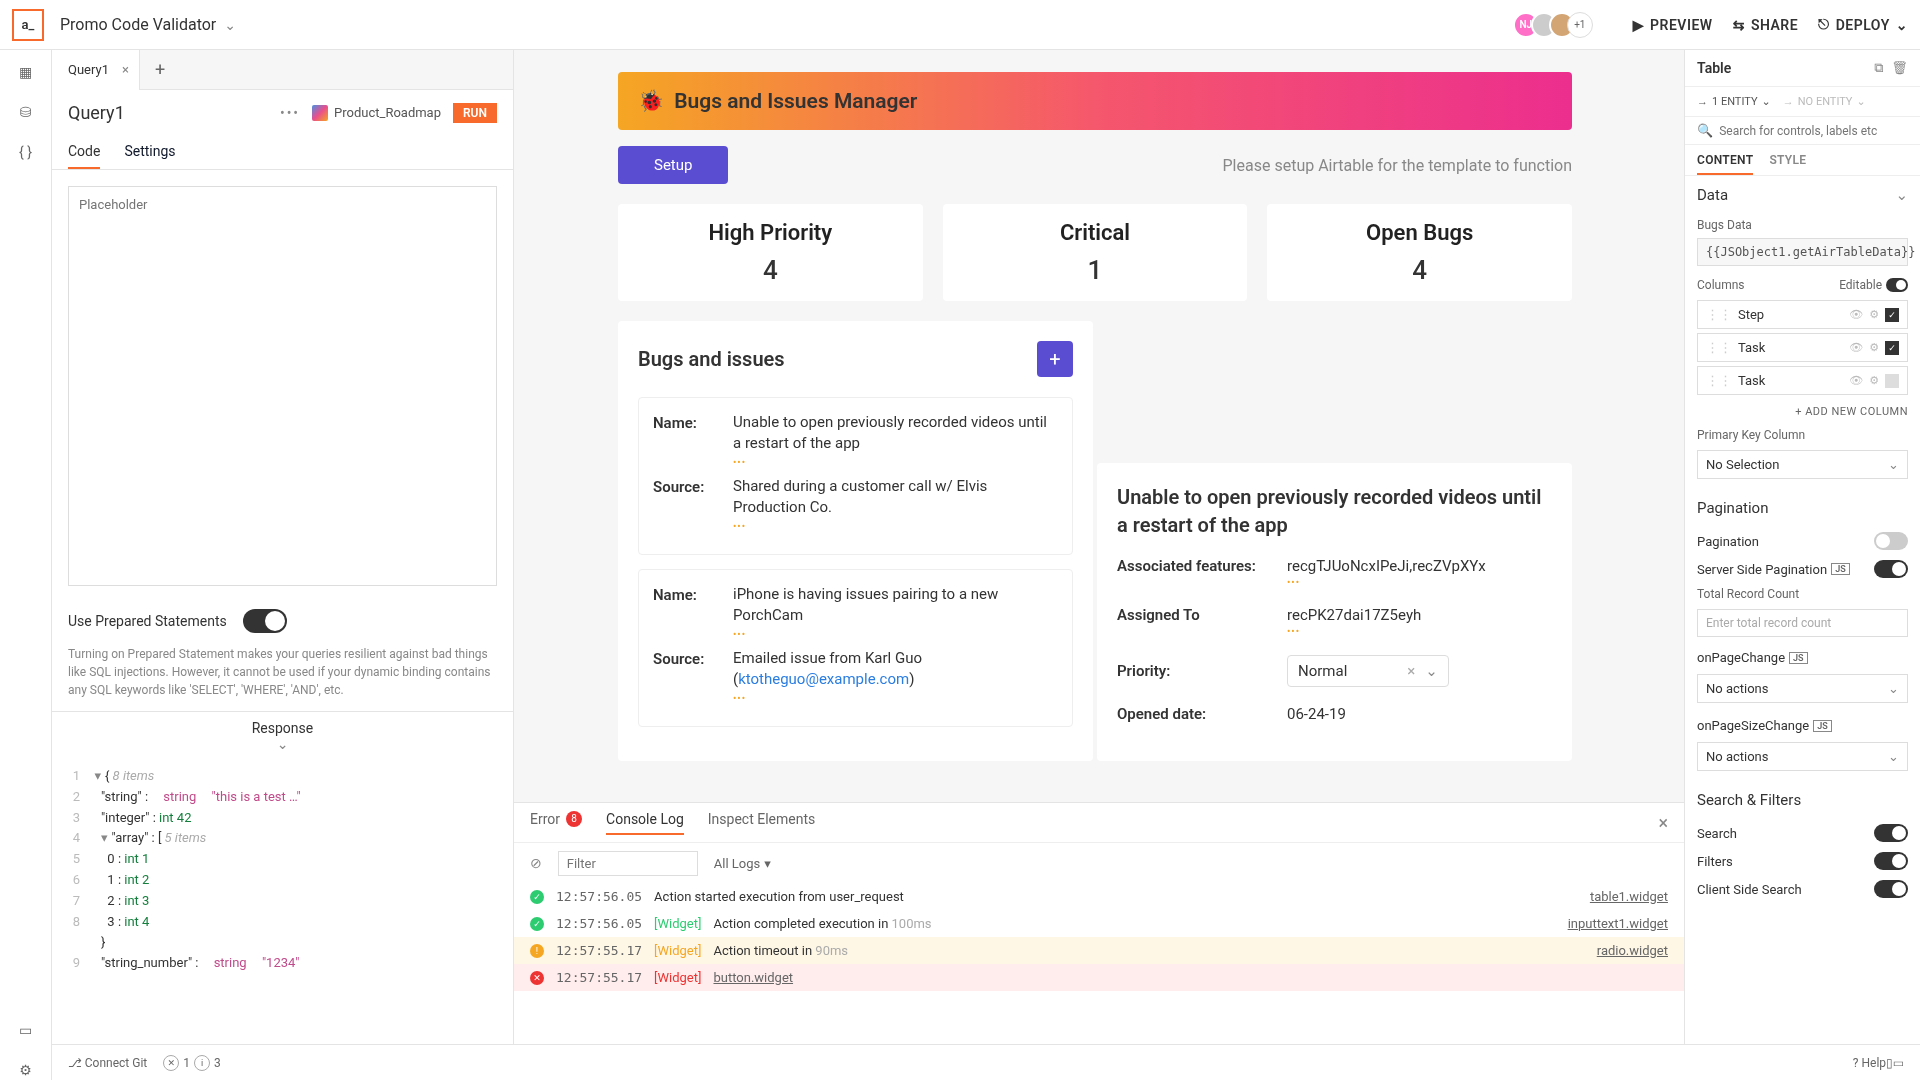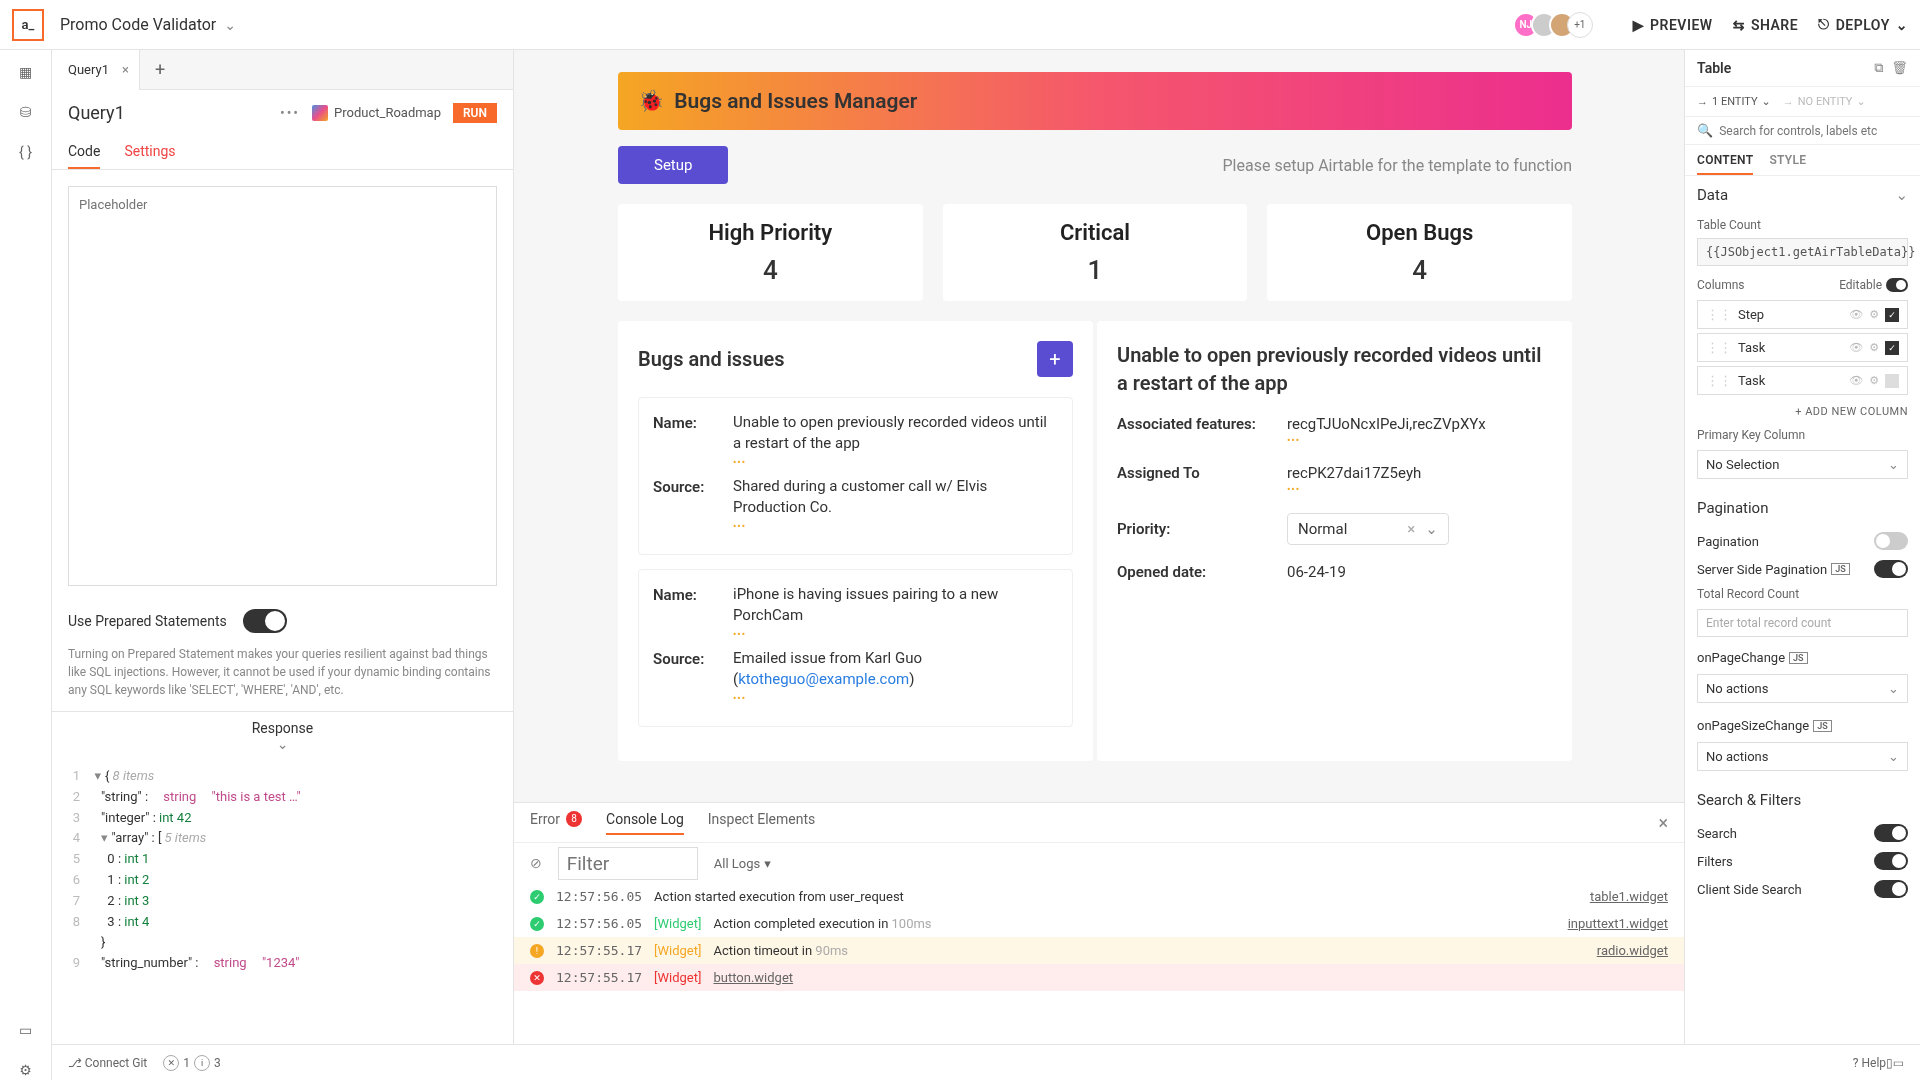--- a/index.html
+++ b/index.html
@@ -34,21 +34,21 @@
 .tab-add { width: 40px; height: 40px; display: flex; align-items: center; justify-content: center; color: #666; cursor: pointer; font-size: 18px; }
 
 .query-header { padding: 12px 16px; display: flex; align-items: center; gap: 12px; }
 .query-title { font-size: 18px; font-weight: 400; flex: 1; }
 .dots { color: #888; cursor: pointer; letter-spacing: 2px; }
 .ds-chip { display: flex; align-items: center; gap: 6px; font-size: 13px; color: #555; }
 .ds-icon { width: 16px; height: 16px; background: linear-gradient(135deg,#4a90e2,#e94f8a,#f5a623); border-radius:2px;}
 .run-btn { background: #f86a2b; color: #fff; padding: 3px 10px; font-size: 12px; font-weight: 600; cursor: pointer; }
 
 .subtabs { display: flex; gap: 24px; padding: 0 16px; border-bottom: 1px solid #e4e4e4; }
-.subtab { padding: 8px 0; font-size: 14px; color: #ef4444; cursor: pointer; }
+.subtab { padding: 8px 0; font-size: 14px; color: #0f172a; cursor: pointer; }
 .subtab.active { color: #333; border-bottom: 2px solid #f86a2b; }
 
 .editor-wrap { padding: 16px; }
 .editor { width: 100%; height: 400px; border: 1px solid #ddd; padding: 10px; font-size: 13px; color: #999; resize: none; outline: none; }
 
 .toggle-row { padding: 4px 16px 12px; display: flex; align-items: center; gap: 16px; }
 .toggle { width: 44px; height: 24px; background: #333; border-radius: 12px; position: relative; cursor: pointer; }
 .toggle::after { content: ''; position: absolute; width: 20px; height: 20px; background: #fff; border-radius: 50%; top: 2px; right: 2px; }
 .help-text { padding: 0 16px 12px; font-size: 12px; color: #888; line-height: 1.5; }
 
@@ -71,21 +71,21 @@
 .banner { height: 58px; background: linear-gradient(90deg, #f5a623, #f5576c, #ec2e8e); border-radius: 4px; display: flex; align-items: center; padding: 0 20px; color: #333; font-size: 21px; font-weight: 600; gap: 10px; }
 .setup-row { margin-top: 16px; display: flex; align-items: center; }
 .setup-btn { background: #5b4dd1; color: #fff; padding: 10px 36px; border-radius: 4px; cursor: pointer; font-size:15px;}
 .setup-help { margin-left: auto; color: #888; font-size: 16px; }
 
 .stats-row { margin-top: 20px; display: flex; gap: 20px; }
 .stat-card { flex: 1; background: #fff; border-radius: 4px; padding: 16px; text-align: center; }
 .stat-label { font-size: 22px; font-weight: 600; color: #222; }
 .stat-value { font-size: 26px; font-weight: 500; margin-top: 10px; color: #333; }
 
-.content-row { margin-top: 20px; display: flex; gap: 4px; }
+.content-row { margin-top: 20px; display: flex; gap: 4px; align-items: flex-end; }
 .issues-card { flex: 1; background: #fff; border-radius: 4px; padding: 20px; }
 .issues-hdr { display: flex; align-items: center; margin-bottom: 20px; }
 .issues-title { font-size: 20px; font-weight: 600; }
 .add-btn { margin-left: auto; width: 36px; height: 36px; background: #5b4dd1; border-radius: 4px; color: #fff; display:flex; align-items:center; justify-content:center; font-size:20px; cursor:pointer; }
 .issue-item { border: 1px solid #eee; border-radius: 4px; padding: 14px; margin-bottom: 14px; }
 .field-row { display: flex; margin-bottom: 6px; }
 .field-label { width: 80px; font-weight: 600; color: #333; font-size:15px; padding-top:2px;}
 .field-val { flex: 1; font-size: 15px; color: #333; line-height:1.4;}
 .load-dots { color: #f5a623; font-size: 10px; letter-spacing: 1px; margin-top:2px;}
 
@@ -103,21 +103,21 @@
 
 
 .console { position: absolute; left: 0; right: 0; bottom: 0; height: 242px; background: #fff; border-top: 1px solid #e4e4e4; display:flex; flex-direction:column;}
 .console-tabs { height: 40px; display: flex; align-items: center; padding: 0 16px; gap: 24px; border-bottom:1px solid #eee;}
 .ctab { font-size: 14px; color: #666; cursor: pointer; padding-bottom:6px; border-bottom:2px solid transparent; display:flex;align-items:center;gap:6px;}
 .ctab.active { color: #333; border-bottom-color: #f86a2b; }
 .err-badge { background: #e33; color: #fff; border-radius: 50%; width: 16px; height: 16px; font-size: 10px; display:inline-flex;align-items:center;justify-content:center;}
 .console-close { margin-left: auto; color: #888; cursor: pointer; font-size: 18px; }
 .console-filter { height: 40px; display: flex; align-items: center; padding: 0 16px; gap: 16px; }
 .clear-btn { color: #888; cursor: pointer; }
-.filter-input { border: 1px solid #ddd; padding: 4px 8px; width: 140px; font-size: 19px; outline:none;}
+.filter-input { border: 1px solid #ddd; padding: 4px 8px; width: 140px; font-size: 13px; outline:none;}
 .log-select { font-size: 13px; color: #666; cursor: pointer; display:flex;align-items:center;gap:4px;}
 .log-rows { flex:1; overflow:auto; }
 .log-row { display: flex; align-items: center; padding: 6px 16px; font-size: 13px; gap: 12px; }
 .log-row.warn { background: #fff7e6; }
 .log-row.err { background: #ffecec; }
 .log-icon { width: 14px; height: 14px; border-radius: 50%; display:inline-flex;align-items:center;justify-content:center;color:#fff;font-size:9px;}
 .log-icon.ok { background: #2ecc71; }
 .log-icon.warn { background: #f5a623; }
 .log-icon.err { background: #e33; }
 .log-time { font-family: monospace; color: #666; }
@@ -439,21 +439,21 @@
       <input class="search-input" placeholder="Search for controls, labels etc" style="">
     </div>
     <div class="rp-tabs">
       <div class="rp-tab active">CONTENT</div>
       <div class="rp-tab">STYLE</div>
     </div>
     <div class="section-hdr">
       <span>Data</span>
         <span class="chev">⌄</span>
     </div>
-    <div class="prop-label">Table Count</div>
+    <div class="prop-label">Bugs Data</div>
     <div class="code-box">{{JSObject1.getAirTableData}}</div>
     <div class="cols-hdr">
       <span>Columns</span>
       <span class="editable-chip">
         <span>Editable</span>
         <span class="mini-toggle"></span>
       </span>
     </div>
     <div id="cols-list">
         <div class="col-item">

